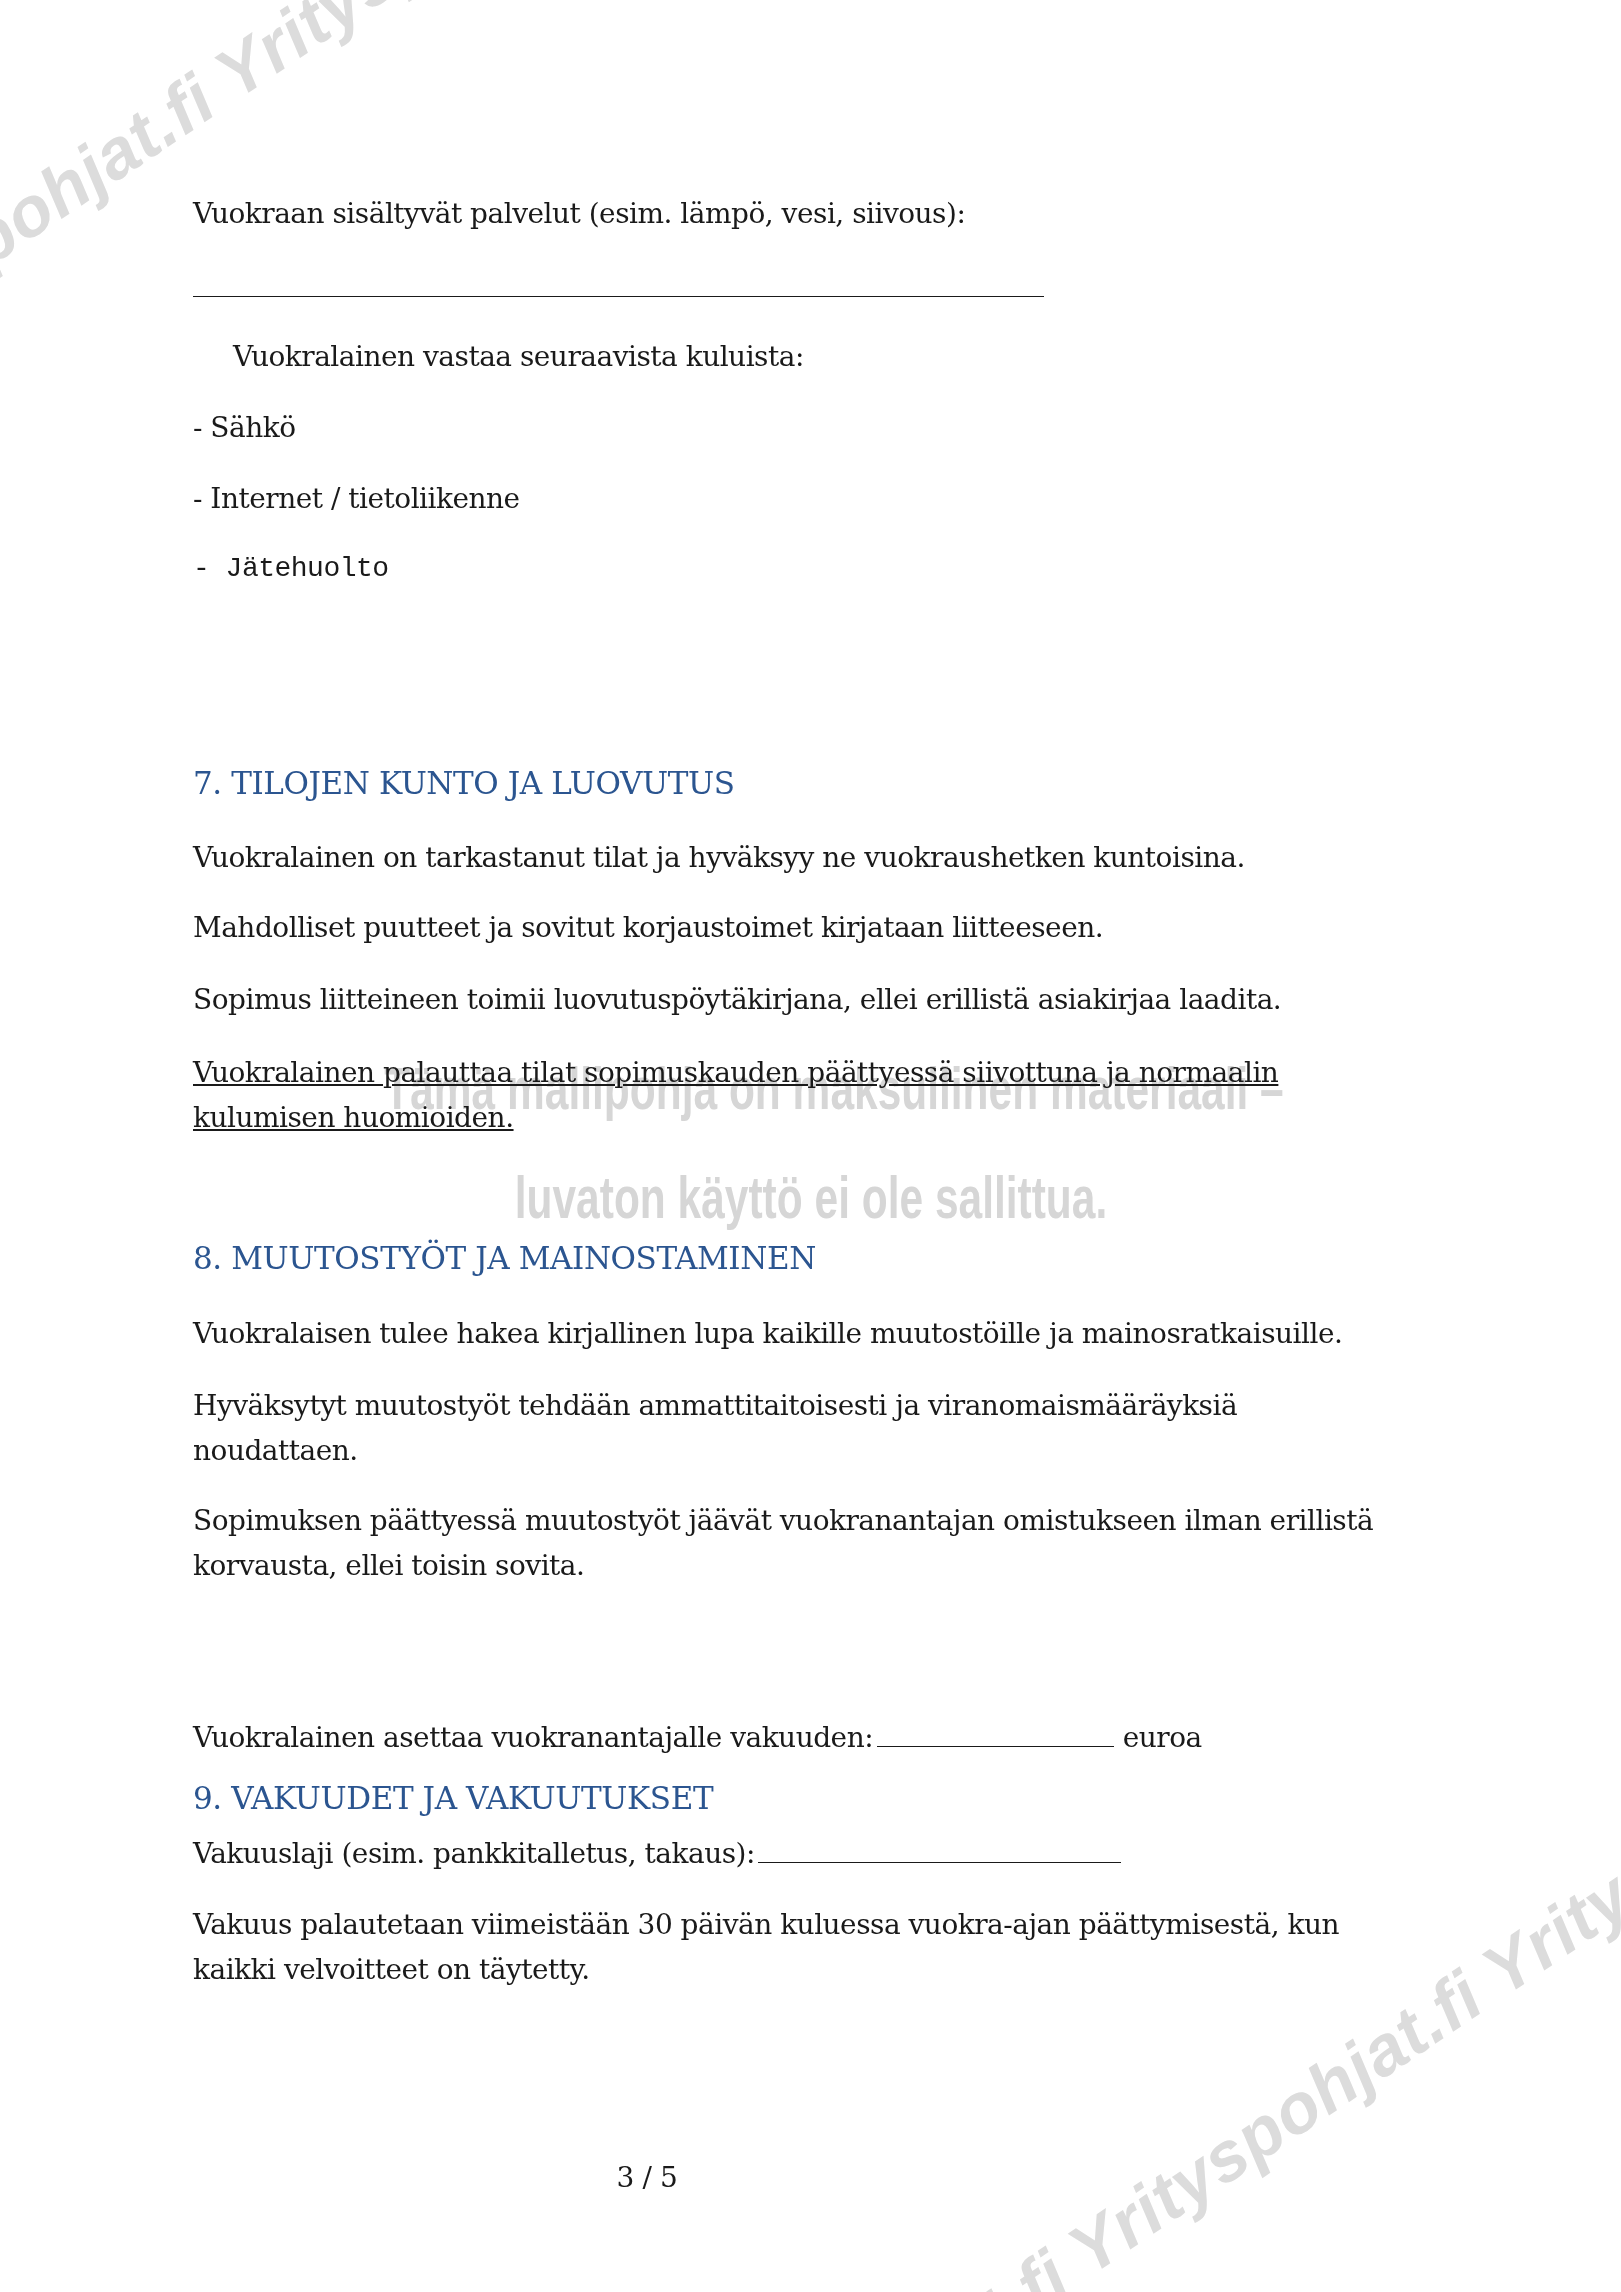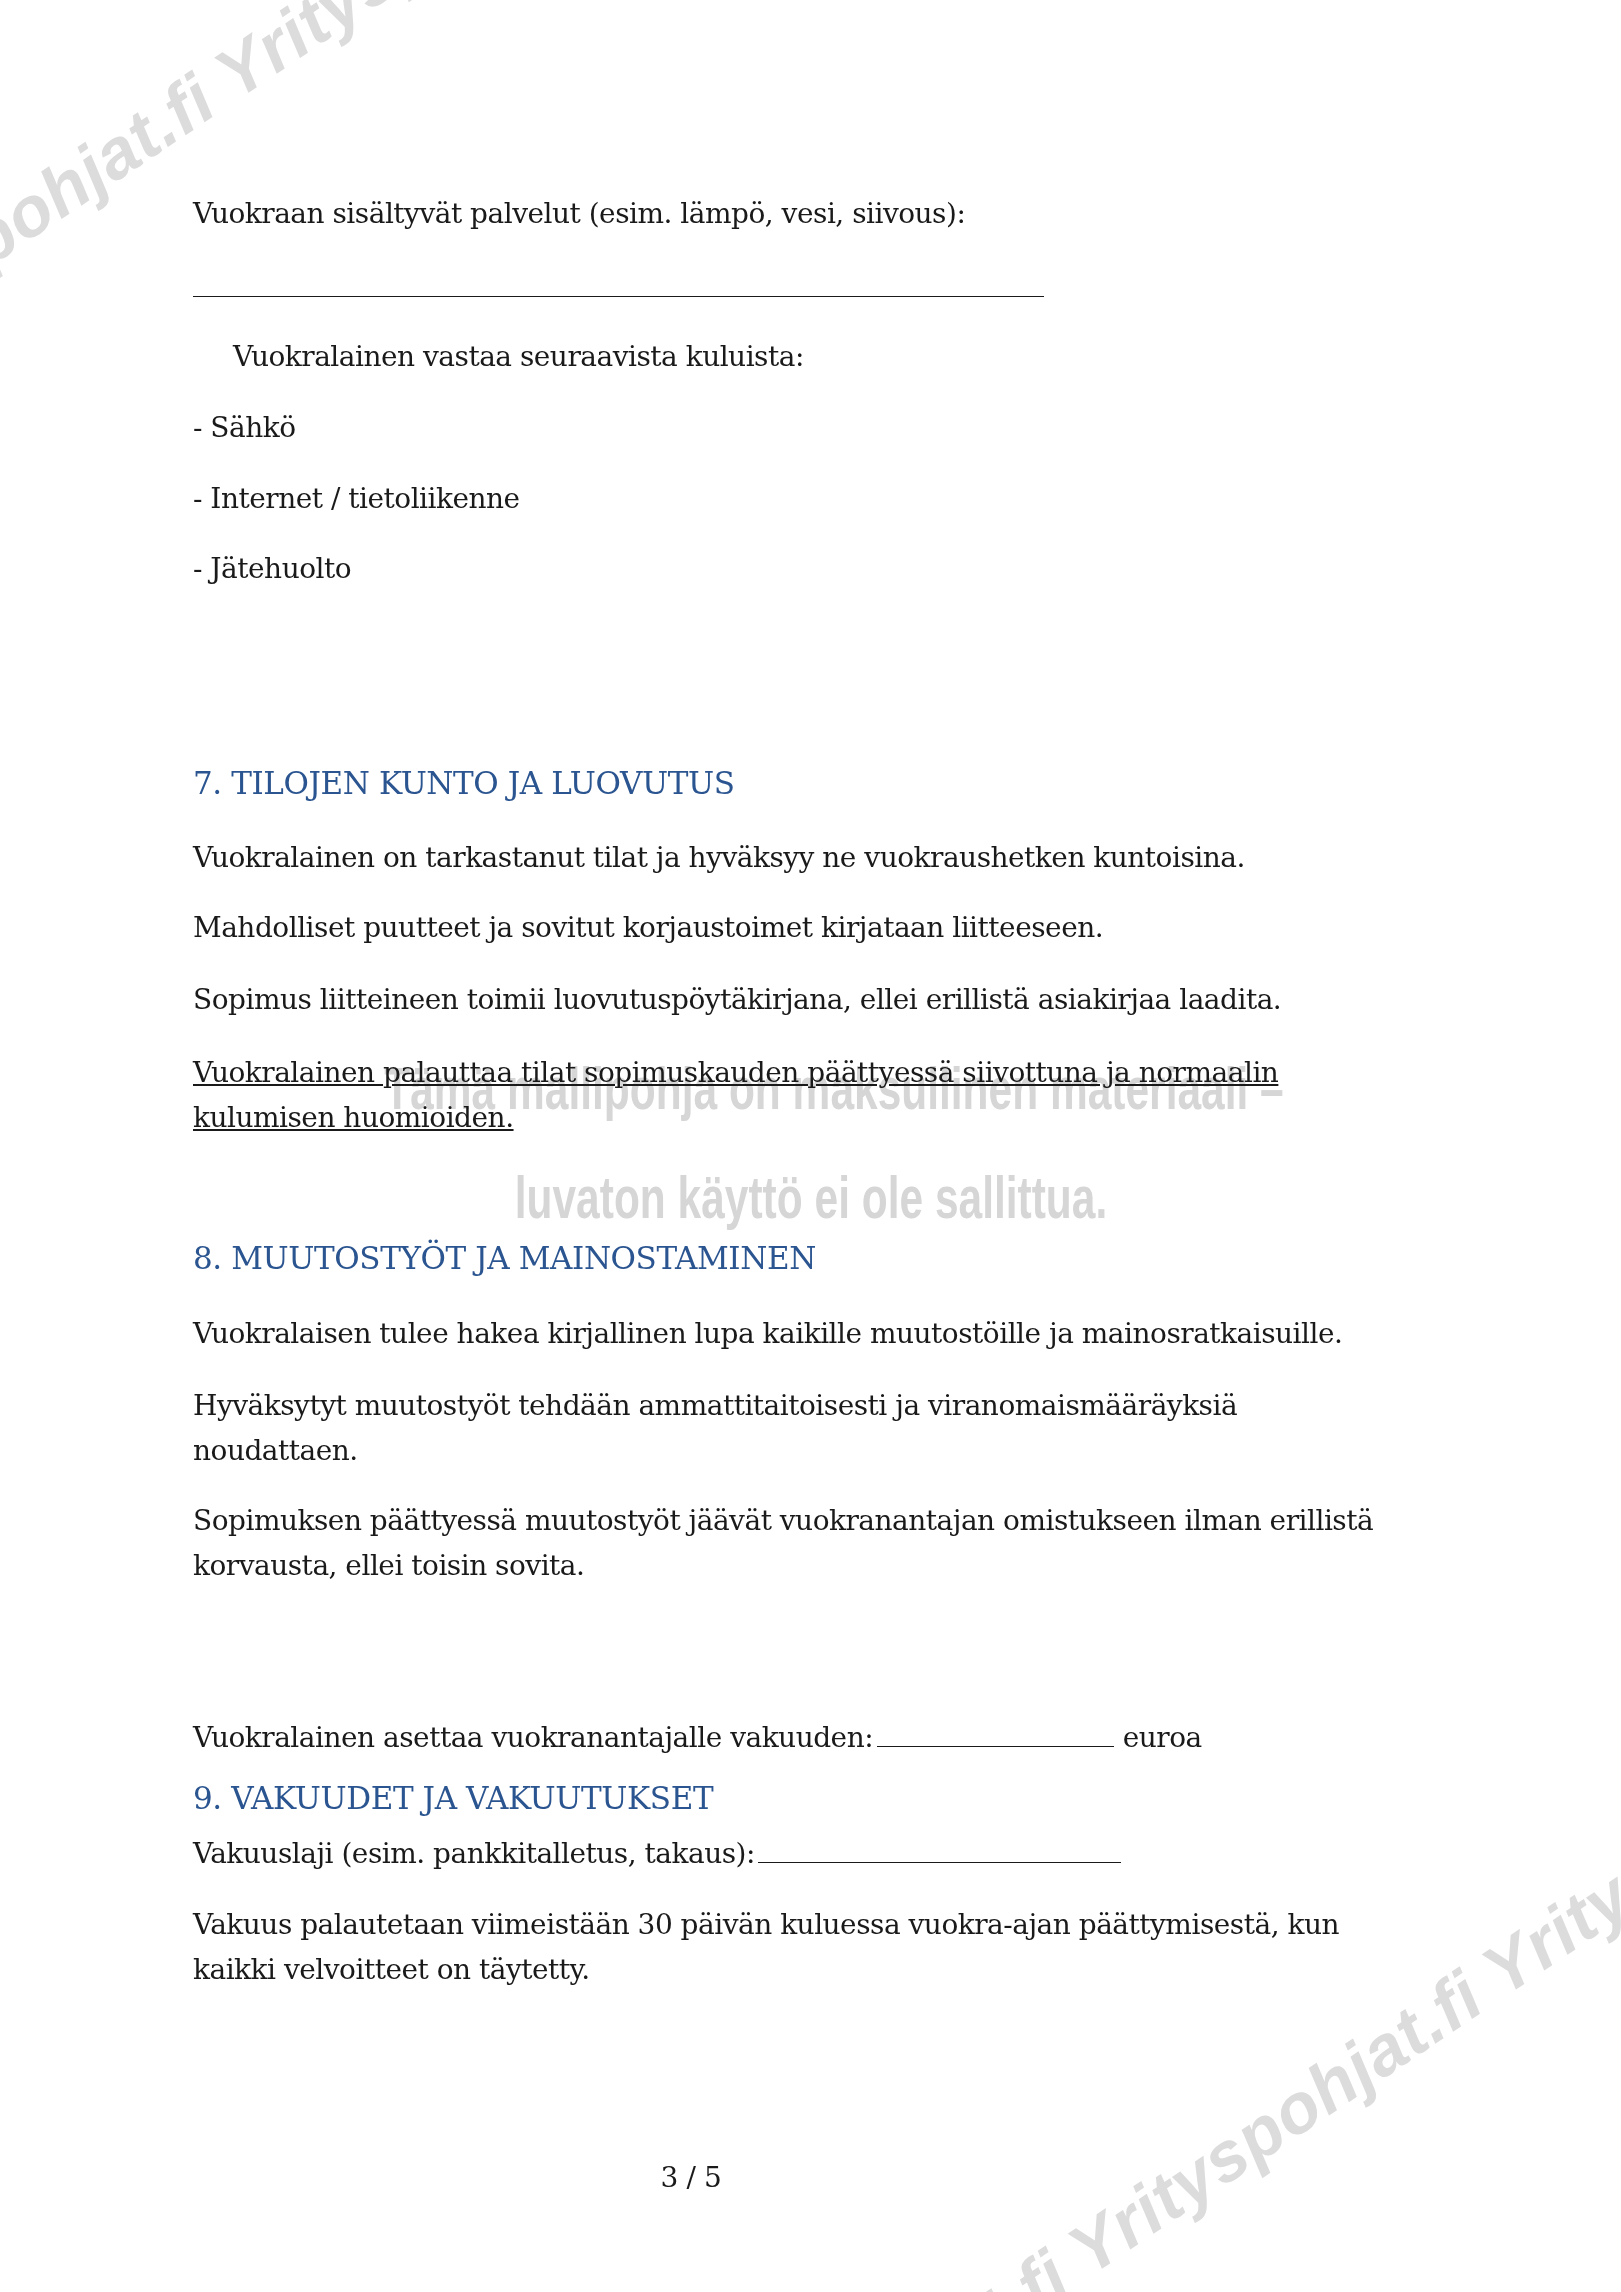--- a/index.html
+++ b/index.html
@@ -104,42 +104,41 @@
     }
     .page-num {
       position: absolute;
       top: 2158px;
       left: 0;
       width: 1294px;
       text-align: center;
       font-size: 28px;
       line-height: 39px;
       letter-spacing: -0.4px;
-      padding-left: 44px;
     }
   </style>
 </head>
 <body>
 
 <div class="page">
 
   <div class="wm-diag top">spohjat.fi Yrityspohjat.fi Yritys</div>
   <div class="wm-diag bottom">at.fi Yrityspohjat.fi Yrityspohjat.fi</div>
   <div class="wm-center l1">Tämä mallipohja on maksullinen materiaali –</div>
   <div class="wm-center l2">luvaton käyttö ei ole sallittua.</div>
 
   <div class="content">
 
     <div class="t" style="top:191px;">Vuokraan sisältyvät palvelut (esim. lämpö, vesi, siivous):</div>
     <div class="blank full"><span></span></div>
 
     <div class="t" style="top:334px;margin-left:40px;">Vuokralainen vastaa seuraavista kuluista:</div>
     <div class="t" style="top:405px;">- Sähkö</div>
     <div class="t" style="top:476px;">- Internet / tietoliikenne</div>
-    <div class="t" style="top:546px;">- Jätehuolto</div>
+    <div class="t" style="top:546px;font-family:Liberation Mono, monospace;">- Jätehuolto</div>
 
     <div class="h" style="top:761px;">7. TILOJEN KUNTO JA LUOVUTUS</div>
     <div class="t" style="top:905px;">Mahdolliset puutteet ja sovitut korjaustoimet kirjataan liitteeseen.</div>
     <div class="t" style="top:835px;">Vuokralainen on tarkastanut tilat ja hyväksyy ne vuokraushetken kuntoisina.</div>
     <div class="t" style="top:977px;">Sopimus liitteineen toimii luovutuspöytäkirjana, ellei erillistä asiakirjaa laadita.</div>
     <div class="t wrap" style="top:1050px; width:1128px;text-decoration:underline;">Vuokralainen palauttaa tilat sopimuskauden päättyessä siivottuna ja normaalin kulumisen huomioiden.</div>
 
     <div class="h" style="top:1236px;">8. MUUTOSTYÖT JA MAINOSTAMINEN</div>
     <div class="t" style="top:1311px;">Vuokralaisen tulee hakea kirjallinen lupa kaikille muutostöille ja mainosratkaisuille.</div>
     <div class="t wrap" style="top:1383px; width:1057px;">Hyväksytyt muutostyöt tehdään ammattitaitoisesti ja viranomaismääräyksiä noudattaen.</div>

